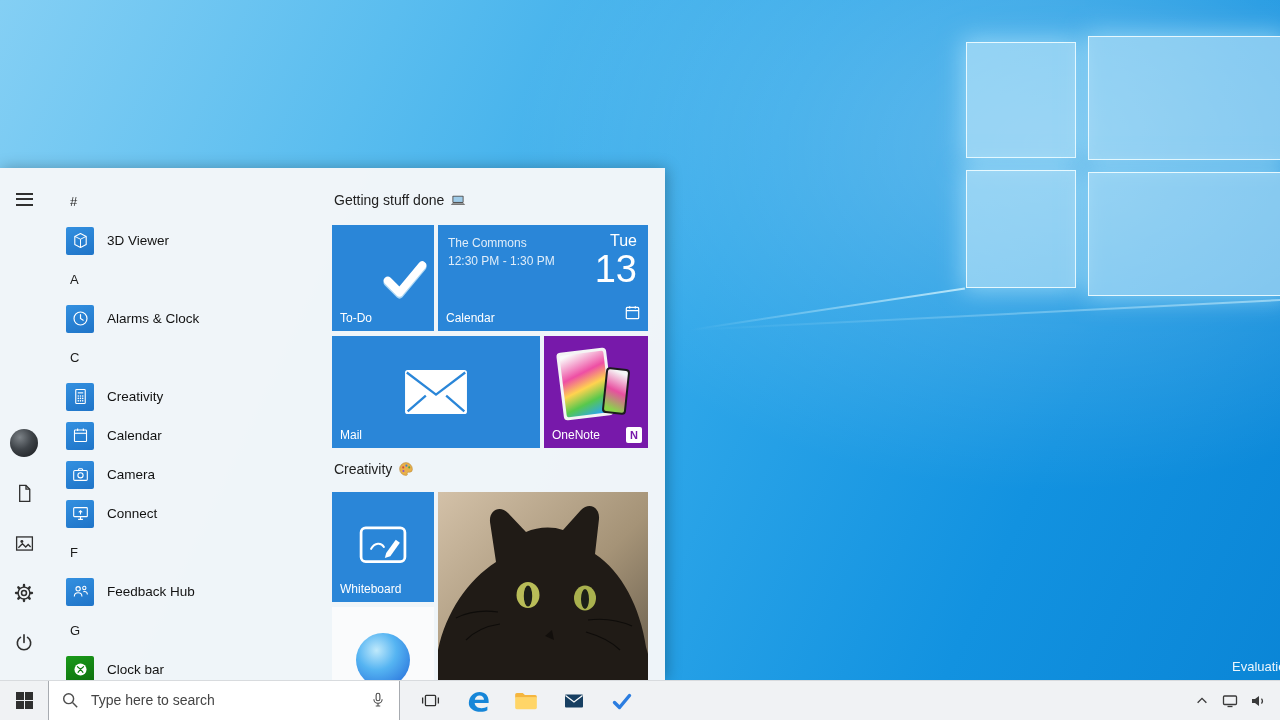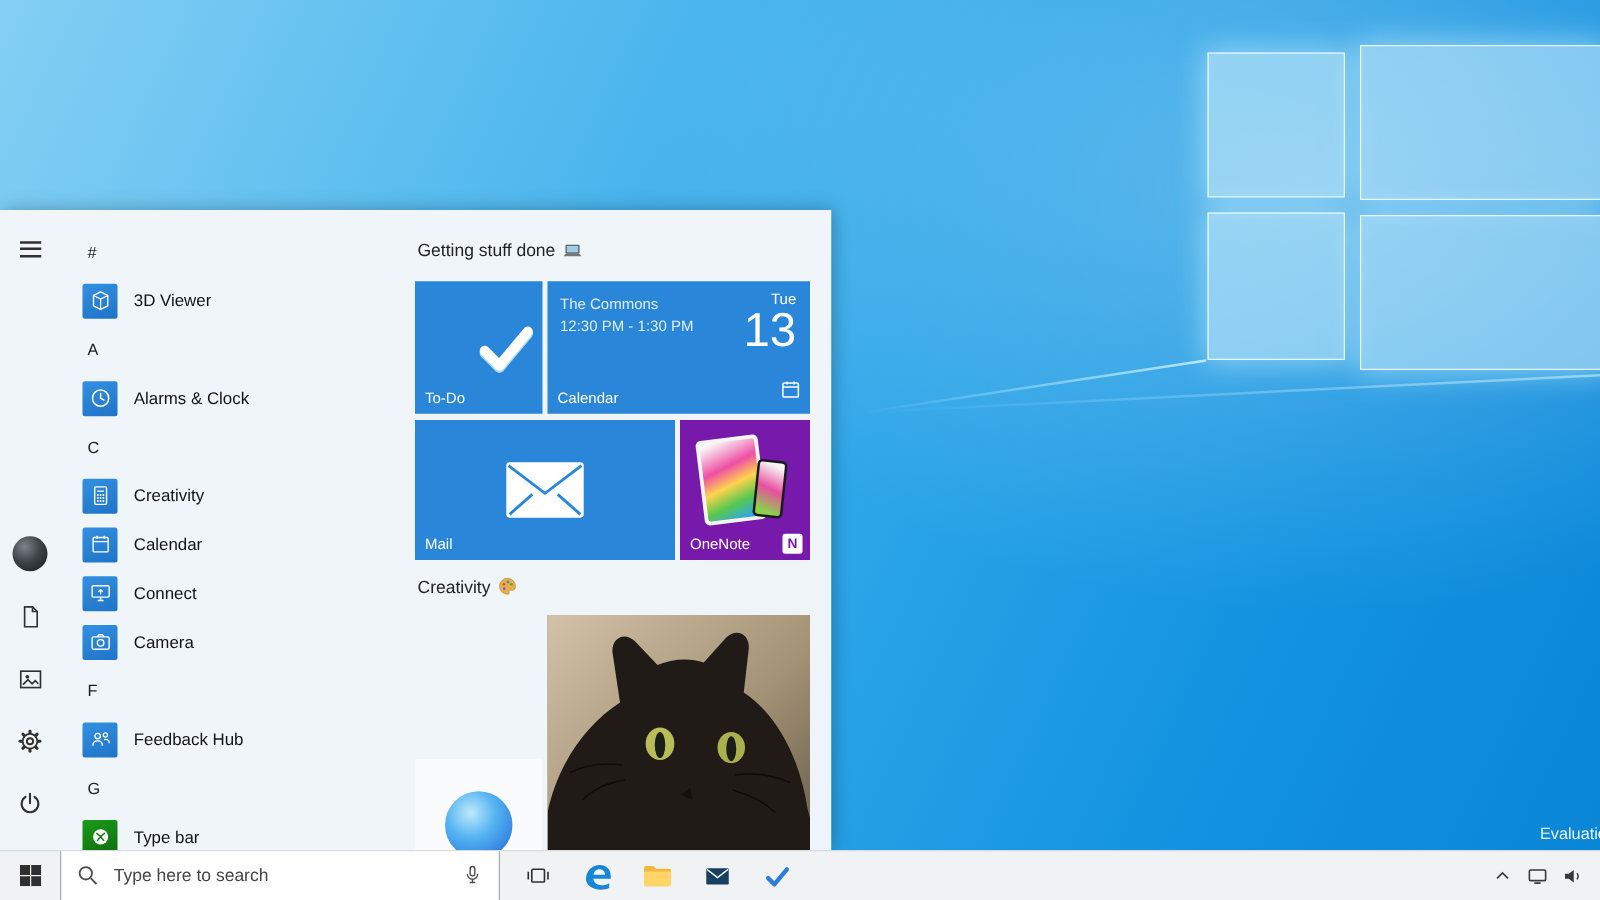--- a/index.html
+++ b/index.html
@@ -93,21 +93,21 @@
     position:absolute; left:50%; top:26px; transform:translateX(-50%);
     width:54px; height:54px; border-radius:50%;
     background:radial-gradient(circle at 38% 32%, #bfe9fb 0%, #55b4f2 40%, #1e62d6 100%);
   }
   
   .cal-left { position:absolute; left:10px; top:9px; width:142px; }
   .event-title-row { display:flex; gap:5px; align-items:flex-start; }
   .event-title { font-size:13px; line-height:1.25; }
   .event-sub { font-size:12px; line-height:1.3; opacity:.85; margin-top:2px; }
   .cal-date { position:absolute; right:11px; top:7px; text-align:right; }
-  .cal-day { font-size:12px; }
+  .cal-day { font-size:16px; }
   .cal-num { font-size:38px; font-weight:300; line-height:1.02; }
   .cal-glyph { position:absolute; right:8px; bottom:7px; }
   
   .on-art { position:absolute; inset:0; }
   .tabletd { position:absolute; left:16px; top:14px; width:50px; height:68px; background:#f4f4f4;
              border-radius:4px; transform:rotate(-7deg); padding:3px; }
   .tabletd .scr { width:100%; height:100%; border-radius:2px;
              background:linear-gradient(160deg,#fafafa 5%,#ee4fa4 35%,#ffd34f 55%,#57c84d 75%,#2fa7e9 95%); }
   .phoned { position:absolute; left:60px; top:32px; width:24px; height:46px; background:#1b1b1d;
              border-radius:4px; transform:rotate(6deg); padding:2px; }
@@ -255,36 +255,36 @@
               <rect x="4.4" y="5" width="15.2" height="14.6" rx="1" fill="none" stroke="#fff" stroke-width="1.4"></rect>
               <path d="M4.4 9.2h15.2" stroke="#fff" stroke-width="1.4"></path>
               <path d="M8.4 3.2v3.2M15.6 3.2v3.2" stroke="#fff" stroke-width="1.4"></path>
             </svg>
           </span>
         <span class="app-label">Calendar</span>
       </button>
       <button class="app-row">
         <span class="app-icon">
             <svg width="19" height="19" viewBox="0 0 24 24">
+              <rect x="3.4" y="7" width="17.2" height="12.4" rx="1.4" fill="none" stroke="#fff" stroke-width="1.4"></rect>
+              <path d="M8.8 7l1.3-2.2h3.8L15.2 7" fill="none" stroke="#fff" stroke-width="1.4"></path>
+              <circle cx="12" cy="13" r="3.3" fill="none" stroke="#fff" stroke-width="1.4"></circle>
+            </svg>
+          </span>
+        <span class="app-label">Camera</span>
+      </button>
+      <button class="app-row">
+        <span class="app-icon">
+            <svg width="19" height="19" viewBox="0 0 24 24">
               <rect x="3.4" y="4.6" width="17.2" height="11.4" rx="1" fill="none" stroke="#fff" stroke-width="1.4"></rect>
               <path d="M12 13.4V8.6M9.8 10.6 12 8.4l2.2 2.2" fill="none" stroke="#fff" stroke-width="1.3"></path>
               <path d="M9 19.4h6M12 16v3.4" stroke="#fff" stroke-width="1.4"></path>
             </svg>
           </span>
         <span class="app-label">Connect</span>
-      </button>
-      <button class="app-row">
-        <span class="app-icon">
-            <svg width="19" height="19" viewBox="0 0 24 24">
-              <rect x="3.4" y="7" width="17.2" height="12.4" rx="1.4" fill="none" stroke="#fff" stroke-width="1.4"></rect>
-              <path d="M8.8 7l1.3-2.2h3.8L15.2 7" fill="none" stroke="#fff" stroke-width="1.4"></path>
-              <circle cx="12" cy="13" r="3.3" fill="none" stroke="#fff" stroke-width="1.4"></circle>
-            </svg>
-          </span>
-        <span class="app-label">Camera</span>
       </button>
       <button class="app-row">
         <span class="section-label">F</span>
       </button>
       <button class="app-row">
         <span class="app-icon">
             <svg width="19" height="19" viewBox="0 0 24 24">
               <circle cx="9" cy="8.6" r="2.7" fill="none" stroke="#fff" stroke-width="1.4"></circle>
               <path d="M4.2 18.4c0-3 2.1-4.9 4.8-4.9s4.8 1.9 4.8 4.9" fill="none" stroke="#fff" stroke-width="1.4"></path>
               <circle cx="16.8" cy="7.6" r="2.1" fill="none" stroke="#fff" stroke-width="1.3"></circle>
@@ -296,21 +296,21 @@
       <button class="app-row">
         <span class="section-label">G</span>
       </button>
       <button class="app-row">
         <span class="app-icon green">
             <svg width="19" height="19" viewBox="0 0 24 24">
               <circle cx="12" cy="12" r="7.6" fill="#fff"></circle>
               <path d="M8.2 8.4c2.4 1.7 5.2 4.6 6.9 7.2M15.8 8.4c-2.4 1.7-5.2 4.6-6.9 7.2" stroke="#107C10" stroke-width="1.5" fill="none" stroke-linecap="round"></path>
             </svg>
           </span>
-        <span class="app-label">Type bar</span>
+        <span class="app-label">Clock bar</span>
       </button>
     </div>
 
     <div class="tilepanel">
 
       <div class="group-h g1">
         <span>Getting stuff done</span>
         <svg width="16" height="13" viewBox="0 0 20 14">
             <rect x="3" y="1" width="14" height="9" rx="1" fill="#555"></rect>
             <rect x="4.2" y="2.2" width="11.6" height="6.6" fill="#9ecbe8"></rect>
@@ -369,20 +369,28 @@
         <span>Creativity</span>
         <svg width="16" height="16" viewBox="0 0 20 20">
             <path d="M10 2a8 8 0 1 0 0 16c1.5 0 2-.8 1.6-1.8-.5-1.2.2-2.2 1.6-2.2H15a3.5 3.5 0 0 0 3-3.5A8.3 8.3 0 0 0 10 2z" fill="#e8b04b" stroke="#b07d2a" stroke-width=".6"></path>
             <circle cx="6.5" cy="8" r="1.3" fill="#d2493f"></circle>
             <circle cx="10.5" cy="5.8" r="1.3" fill="#3f7fd2"></circle>
             <circle cx="14" cy="8" r="1.3" fill="#52a53f"></circle>
             <circle cx="6.8" cy="12.4" r="1.3" fill="#8a4fd2"></circle>
           </svg>
       </div>
 
+      <div class="tile t-wb">
+        <svg width="48" height="42" viewBox="0 0 52 46">
+            <rect x="2" y="2" width="48" height="37" rx="5" fill="none" stroke="#fff" stroke-width="3"></rect>
+            <path d="M13 25c4-7 11-7 14-2" fill="none" stroke="#fff" stroke-width="2.2" stroke-linecap="round"></path>
+            <path d="M29.5 29.5 40 15l4.5 3.3L34 33l-6 2z" fill="#fff"></path>
+          </svg>
+        <span class="tlabel">Whiteboard</span>
+      </div>
 
       <div class="tile t-photo">
         <svg viewBox="0 0 210 210" preserveAspectRatio="none">
           <defs>
             <linearGradient id="catbg" x1="0" y1="0" x2="1" y2="1">
               <stop offset="0" stop-color="#d3c1a8"></stop>
                 <stop offset="0.55" stop-color="#a59377"></stop>
                 <stop offset="1" stop-color="#5f5546"></stop>
             </linearGradient>
           </defs>

